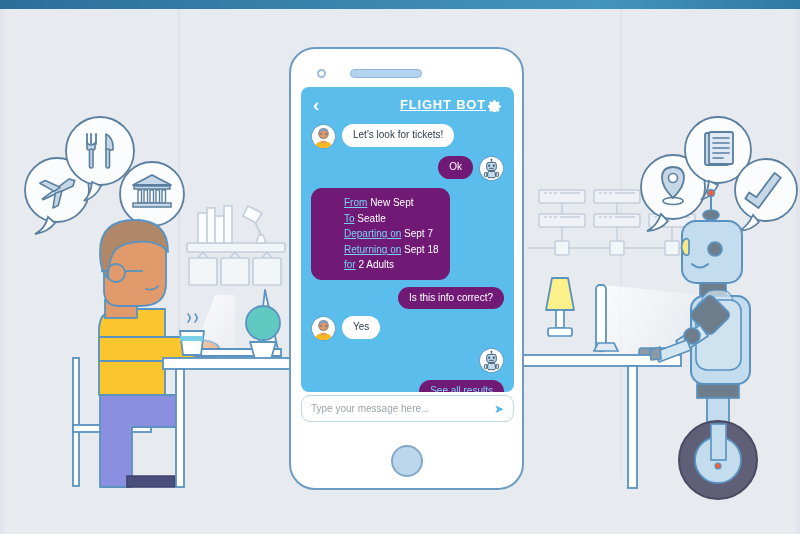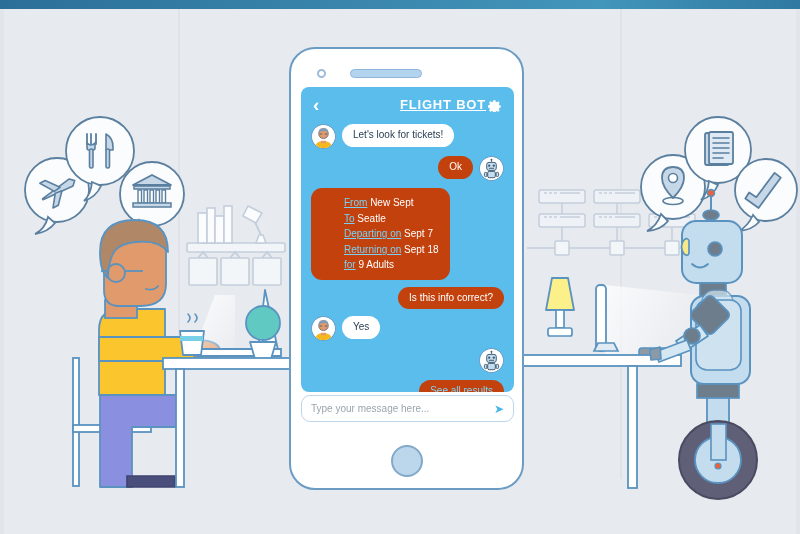--- a/index.html
+++ b/index.html
@@ -63,21 +63,21 @@
     display:flex;align-items:center;justify-content:center;overflow:hidden;
   }
   .avatar.user{margin-right:6px;}
   .avatar.bot{margin-left:6px;}
 
   .bubble{
     border-radius:12px;padding:5px 11px;font-size:10px;line-height:1.25;
     max-width:160px;box-sizing:border-box;
   }
   .bubble.light{background:#ffffff;color:#2a3f52;}
-  .bubble.dark{background:#c2410c;color:#ffffff;}
+  .bubble.dark{background:#701a75;color:#ffffff;}
   .bubble.dark .lbl{color:#79d2f5;text-decoration:underline;padding-left:22px;}
   .bubble.info{padding:7px 11px;line-height:1.55;border-radius:11px;}
   .bubble .link{color:#7fd4f6;text-decoration:underline;}
 
   .chat-input{
     position:absolute;left:10px;top:346px;width:213px;height:27px;
     background:#fff;border:1.5px solid #bcd6ec;border-radius:9px;
     display:flex;align-items:center;padding:0 9px;box-sizing:border-box;
   }
   .chat-input .ph{flex:1;color:#9aa5ad;font-size:10px;}
@@ -371,21 +371,21 @@
             </svg>
           </div>
         </div>
 
         <div class="row">
           <div class="bubble dark info">
             <div><span class="lbl">From</span> <span>New Sept</span></div>
             <div><span class="lbl">To</span> <span>Seatle</span></div>
             <div><span class="lbl">Departing on</span> <span>Sept 7</span></div>
             <div><span class="lbl">Returning on</span> <span>Sept 18</span></div>
-            <div><span class="lbl">for</span> <span>9 Adults</span></div>
+            <div><span class="lbl">for</span> <span>2 Adults</span></div>
           </div>
         </div>
 
         <div class="row right">
           <div class="bubble dark">Is this info correct?</div>
         </div>
 
         <div class="row">
           <div class="avatar user">
             <svg width="23" height="23" viewBox="0 0 24 24">

